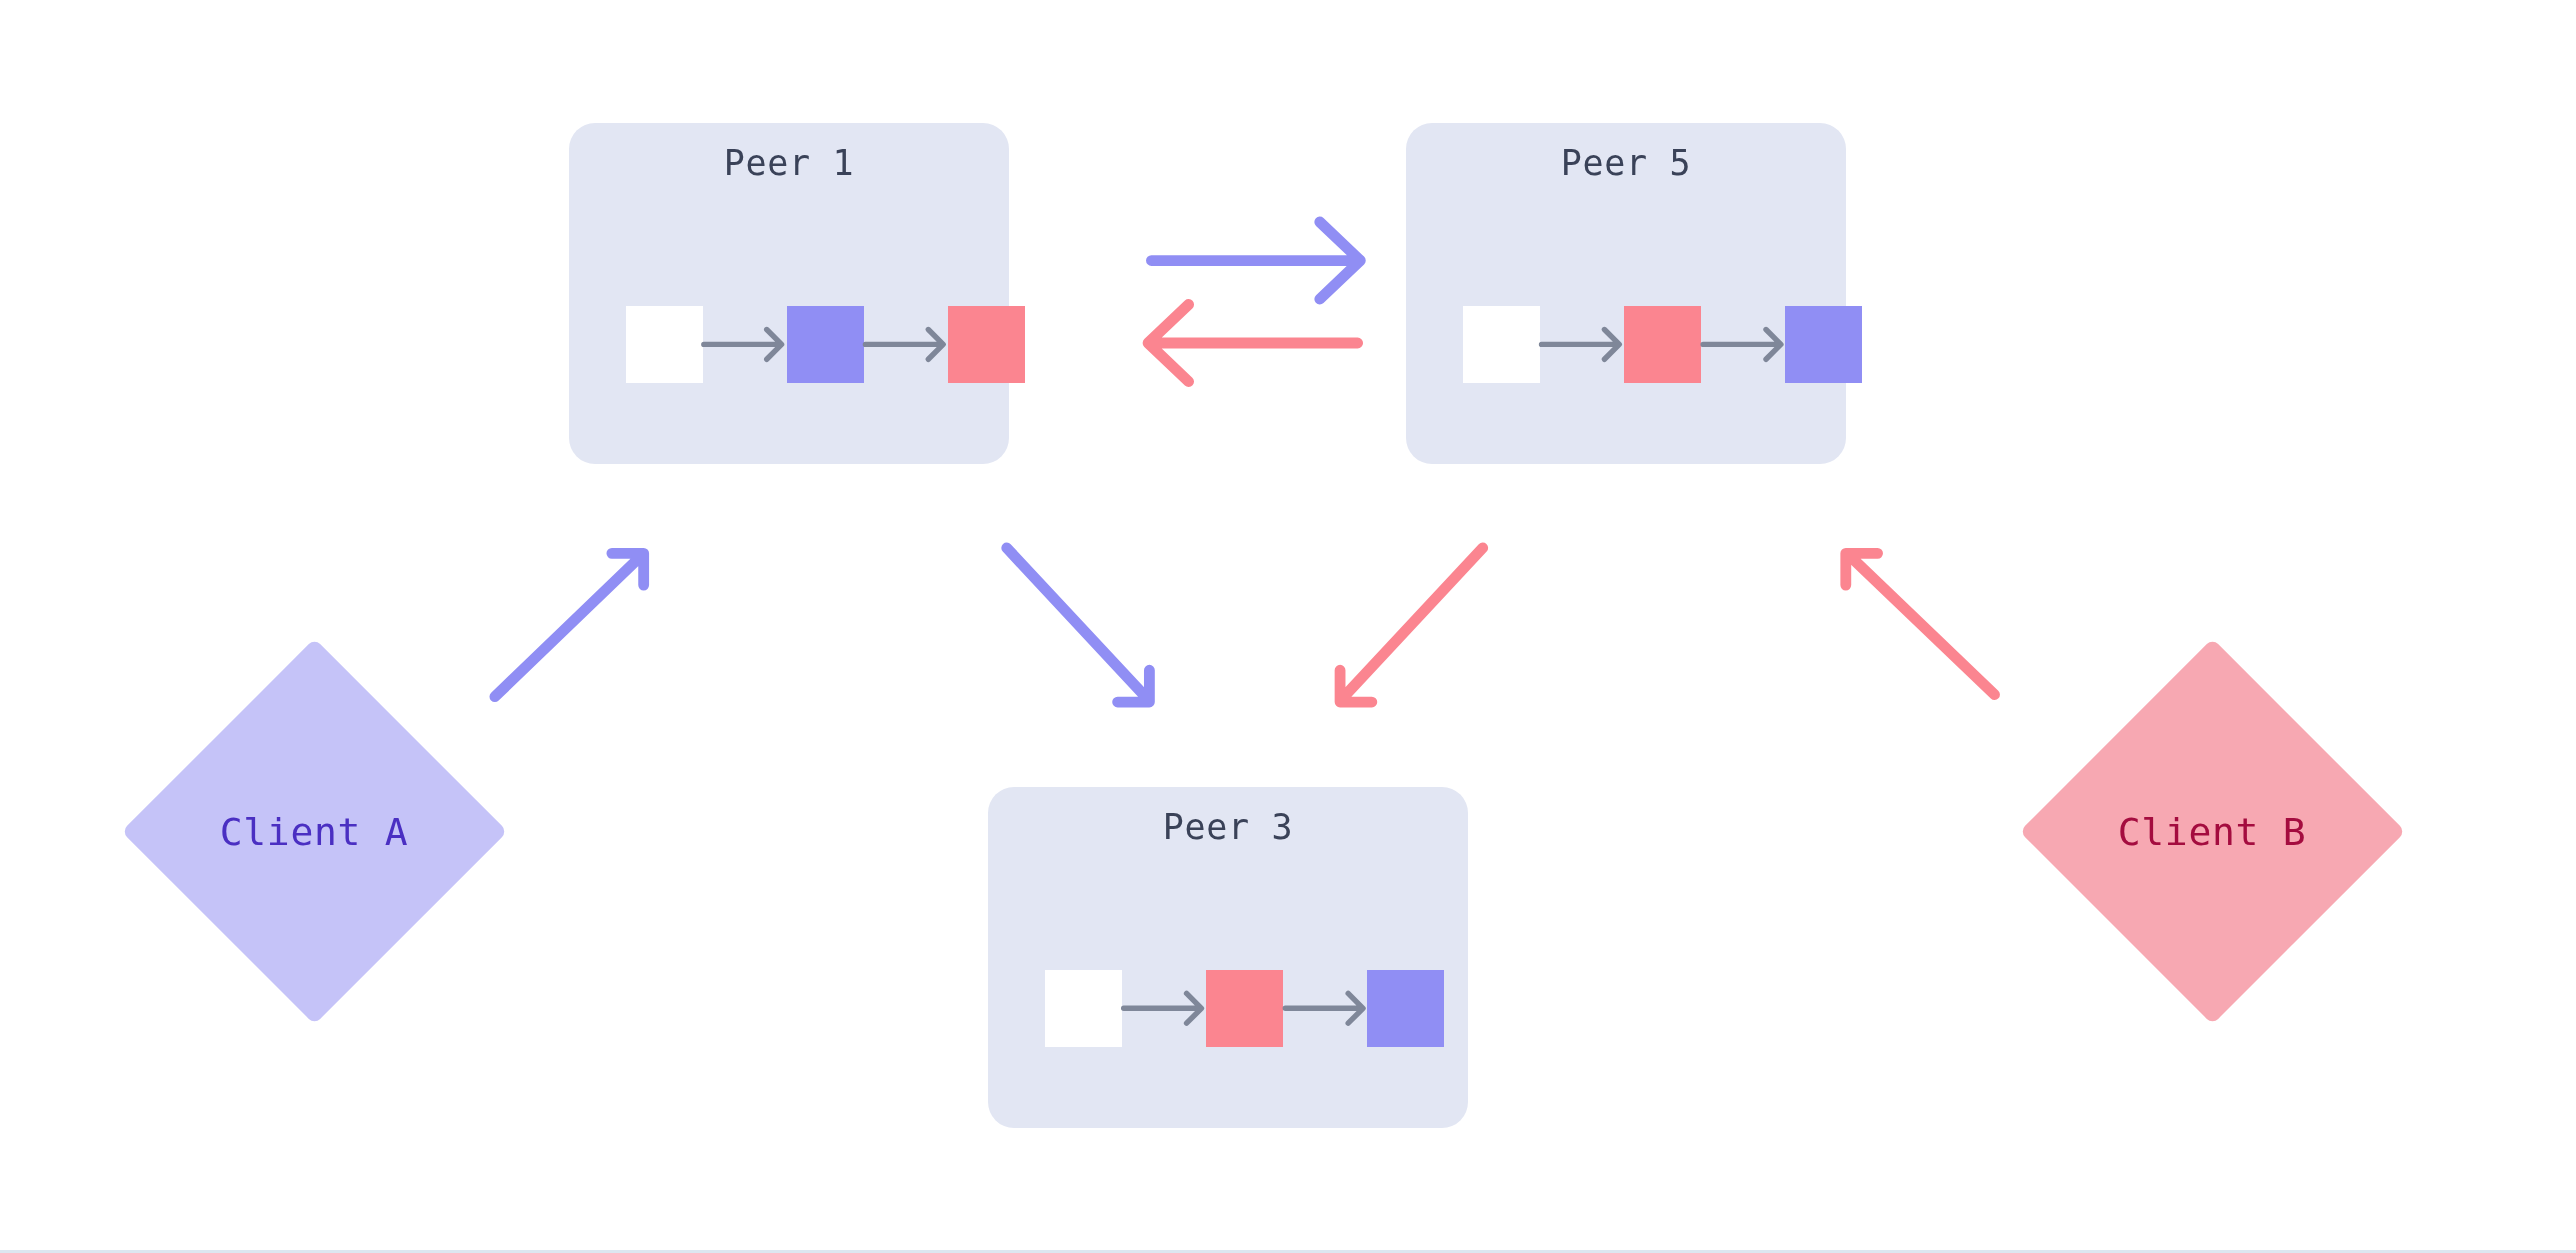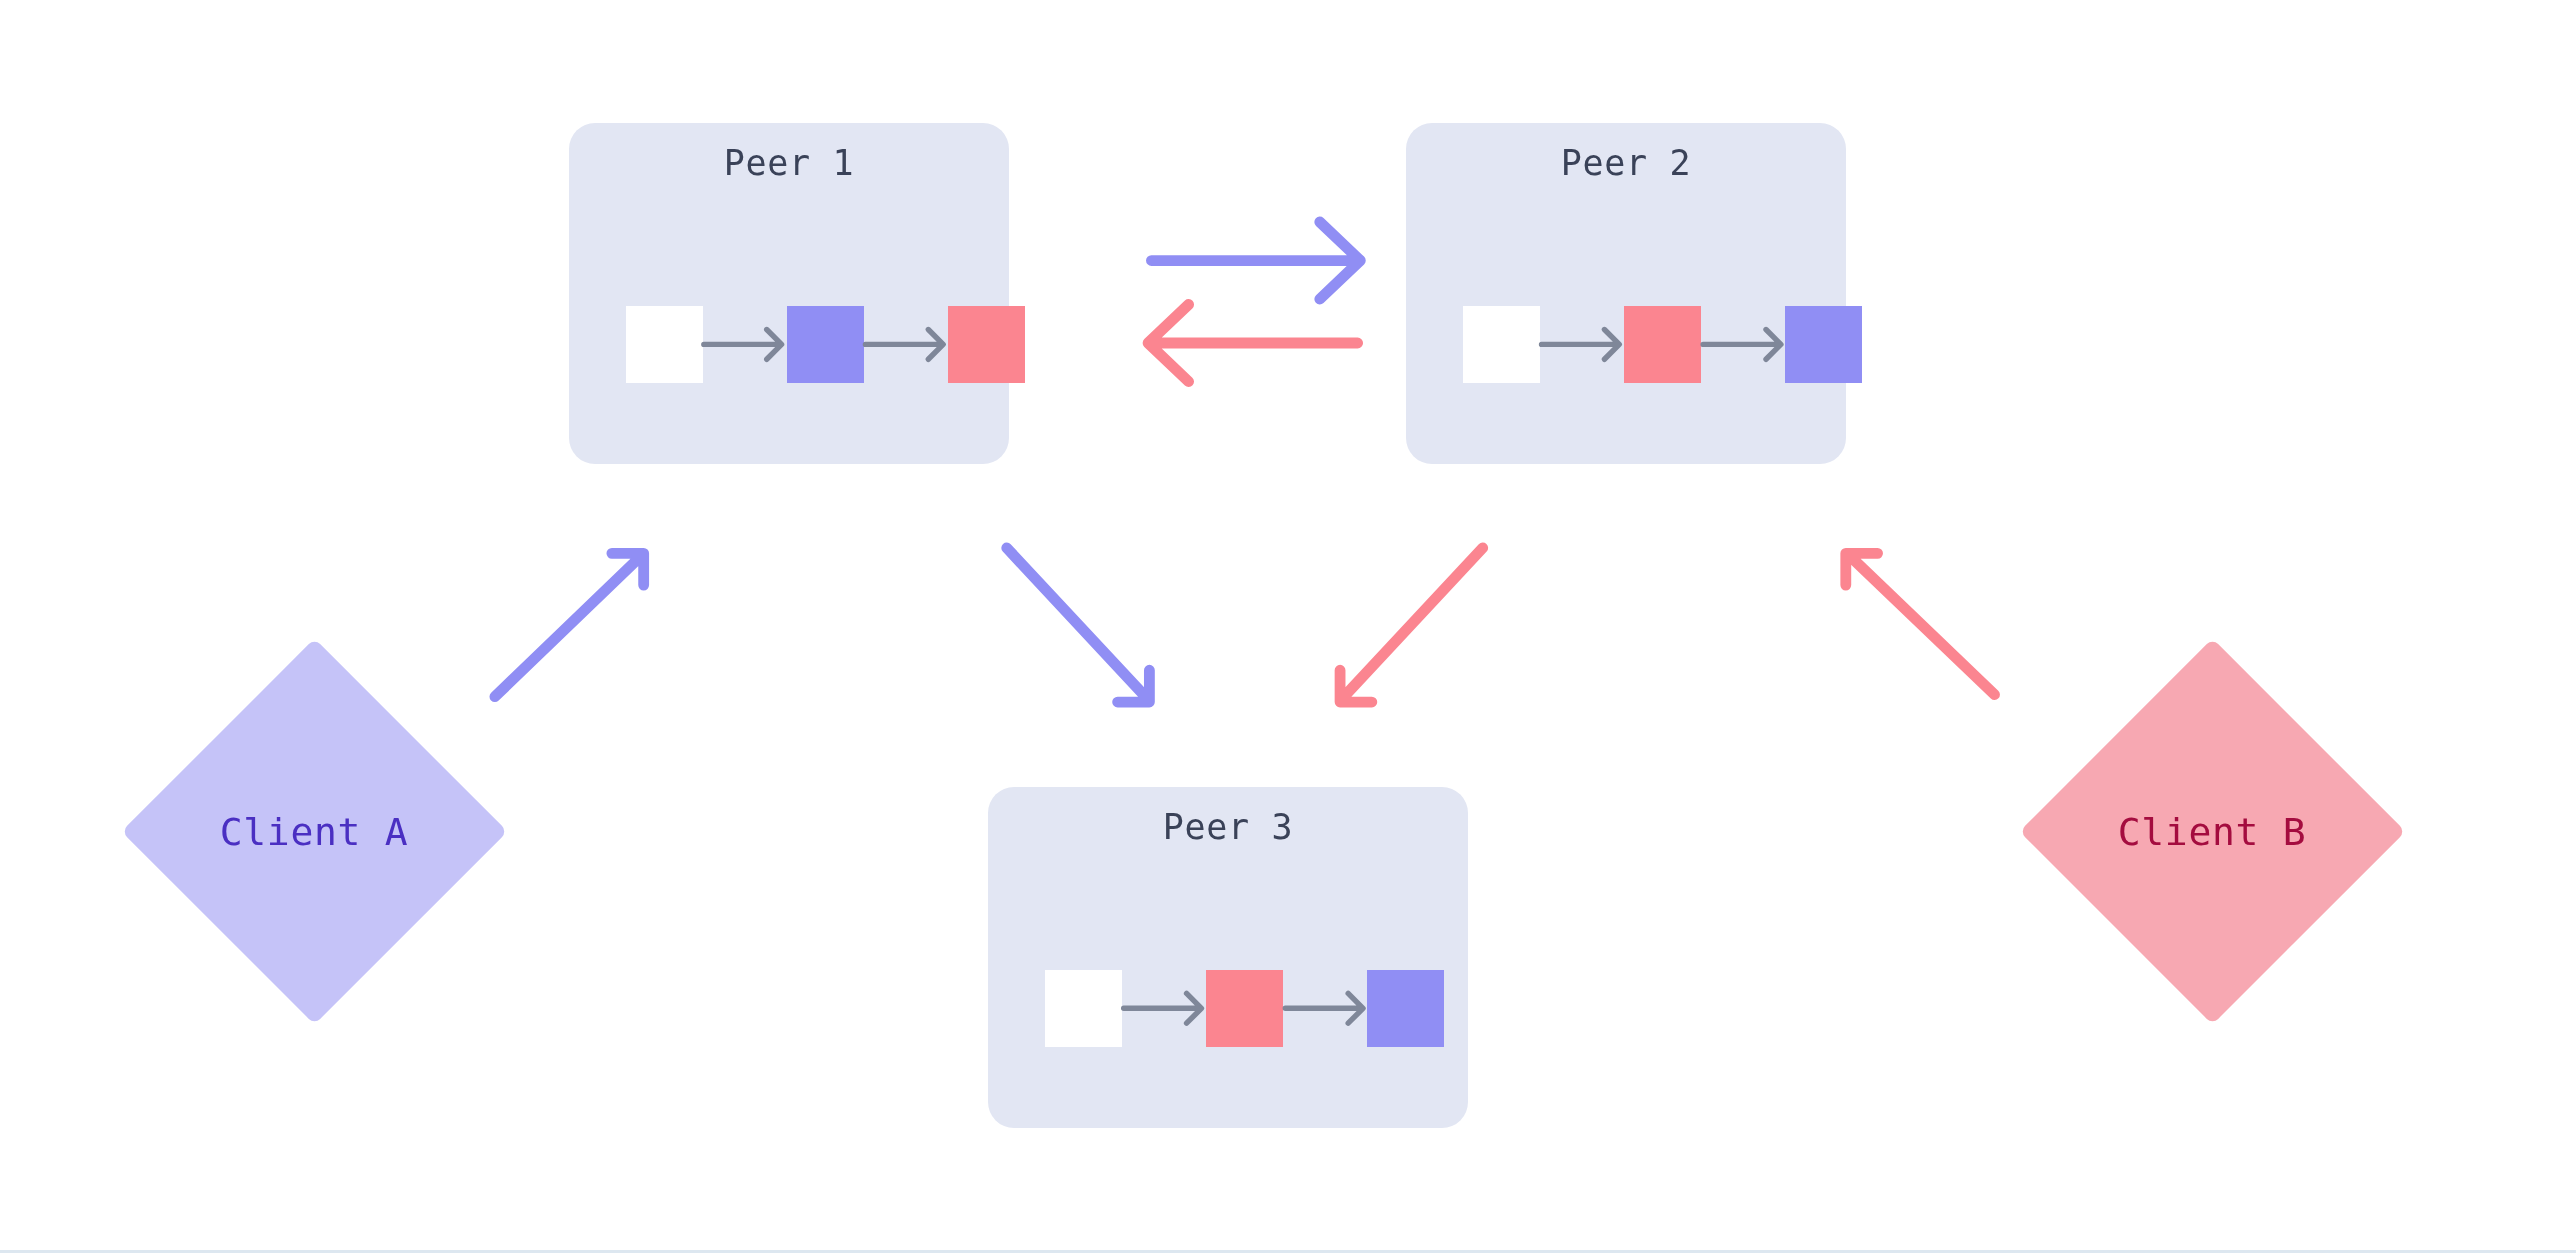--- a/index.html
+++ b/index.html
@@ -61,21 +61,21 @@
 <body>
 
 <div class="peer" style="left:569px;top:123px;">
   <div class="peer-title">Peer 1</div>
   <div class="sq pos0" data-color="white"></div>
   <div class="sq pos1" data-color="indigo"></div>
   <div class="sq pos2" data-color="red"></div>
 </div>
 
 <div class="peer" style="left:1406px;top:123px;">
-  <div class="peer-title">Peer 2</div>
+  <div class="peer-title">Peer 5</div>
   <div class="sq pos0" data-color="white"></div>
   <div class="sq pos1" data-color="red"></div>
   <div class="sq pos2" data-color="indigo"></div>
 </div>
 
 <div class="peer" style="left:988px;top:787px;padding-left:40px;">
   <div class="peer-title">Peer 3</div>
   <div class="sq pos0" data-color="white"></div>
   <div class="sq pos1" data-color="red"></div>
   <div class="sq pos2" data-color="indigo"></div>

